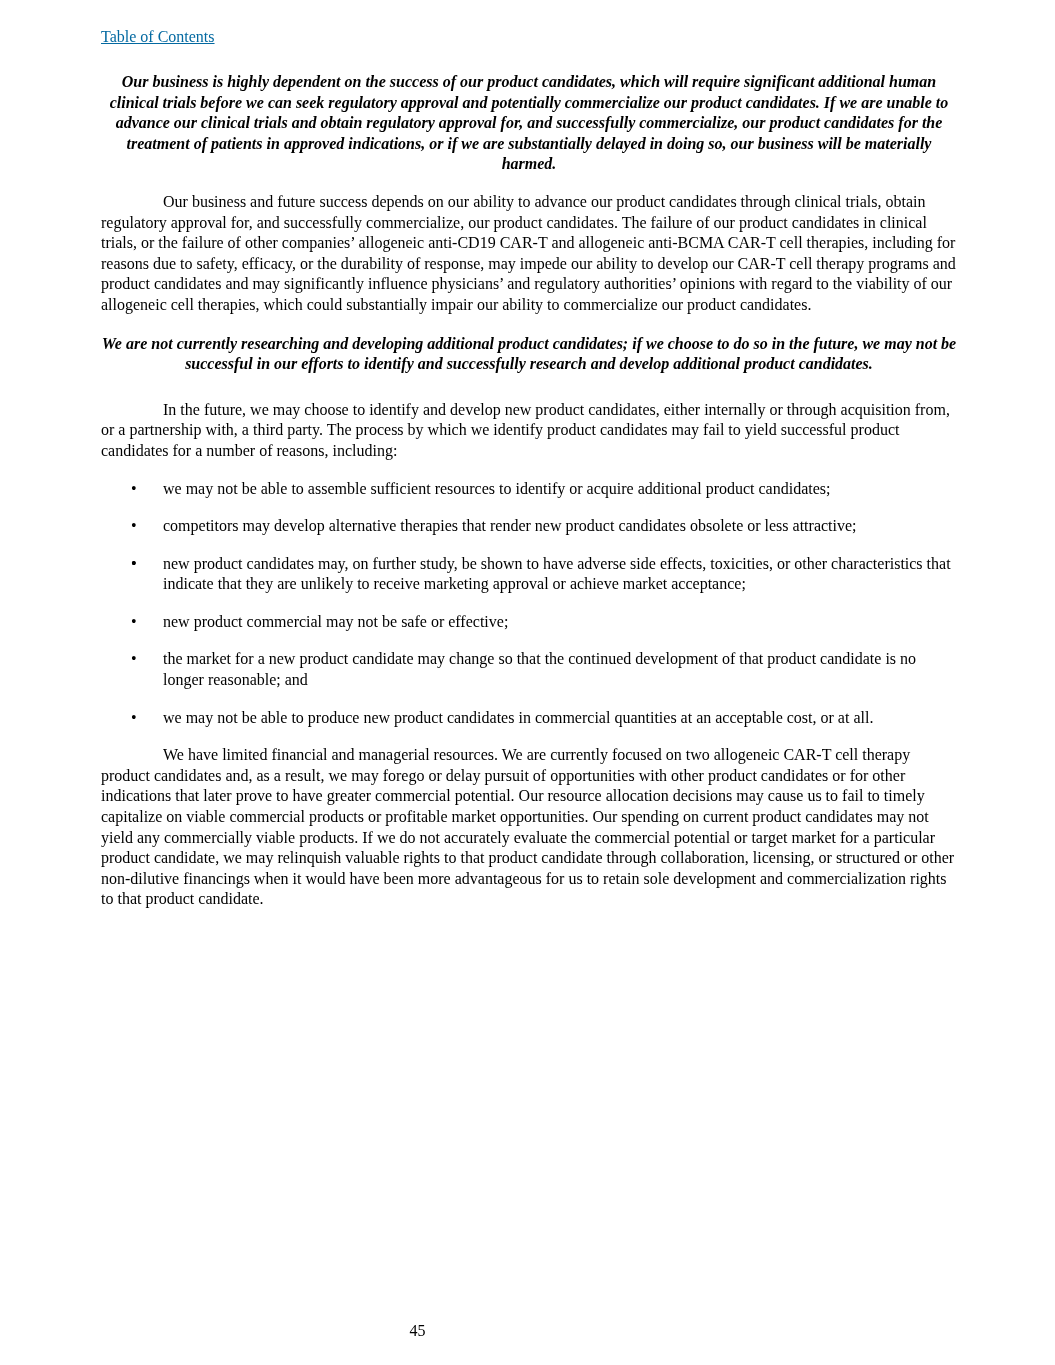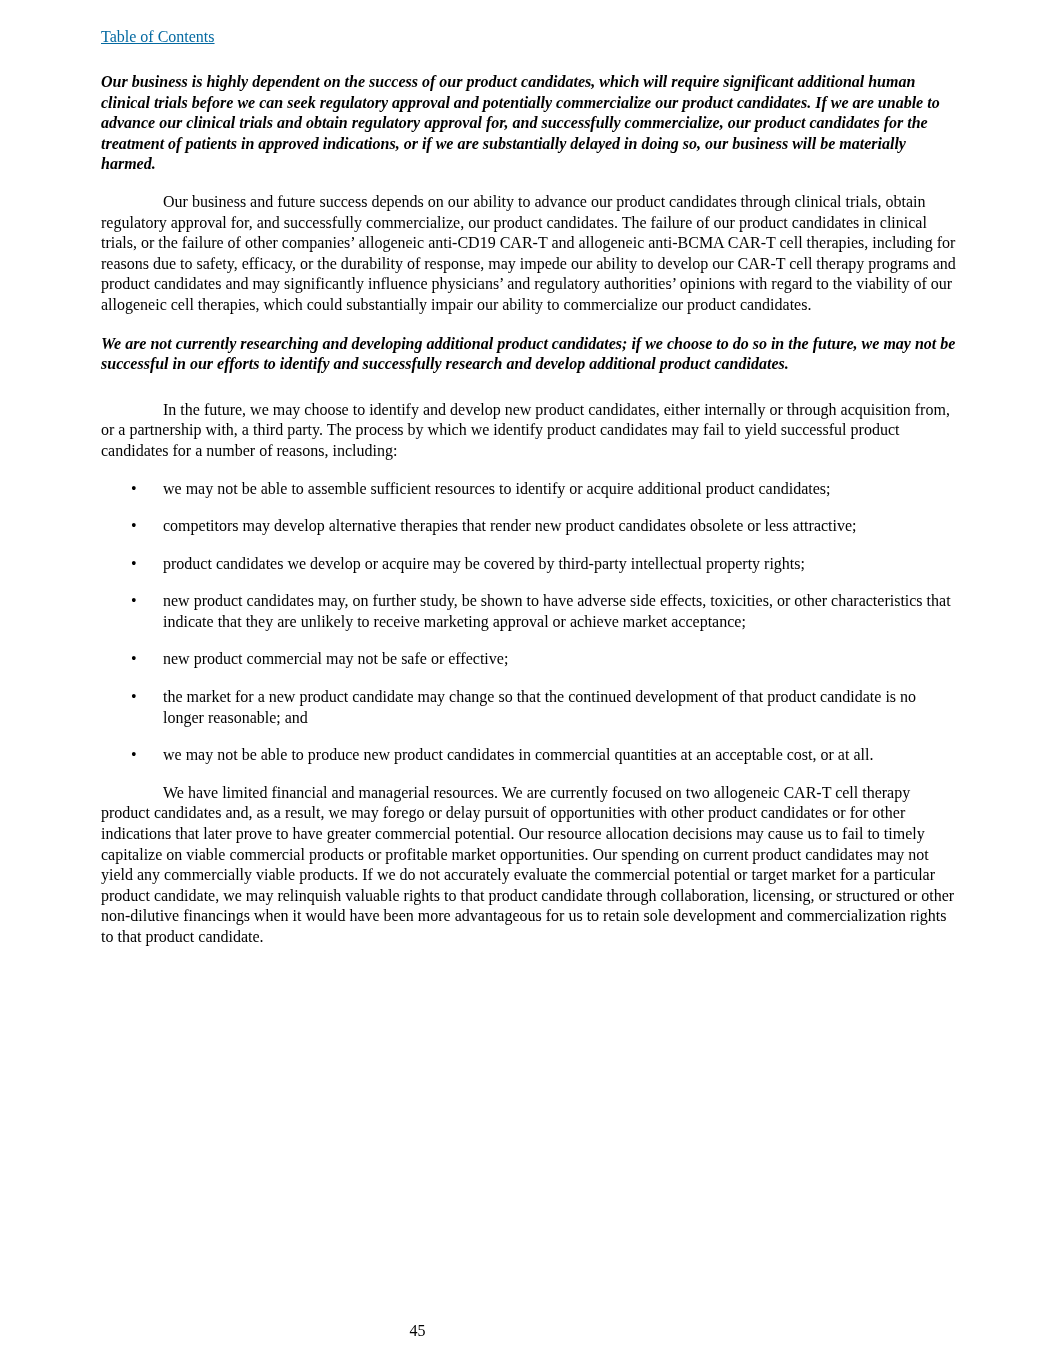--- a/index.html
+++ b/index.html
@@ -28,20 +28,21 @@
       font-size: 16px;
       display: inline-block;
       height: 22px;
       line-height: 22px;
       cursor: pointer;
     }
     .heading {
       font-weight: bold;
       font-style: italic;
       margin: 0;
+      text-align: center;
     }
     .h1 { margin-top: 24px; }
     .h2 { margin-top: 18px; }
     .para {
       margin: 0;
       text-indent: 62px;
     }
     .p1 { margin-top: 17px; }
     .p2 { margin-top: 25px; }
     .p3 { margin-top: 17px; }
@@ -86,21 +87,20 @@
     <li>
       <span class="bullet-glyph">•</span>
       <span>we may not be able to assemble sufficient resources to identify or acquire additional product candidates;</span>
     </li>
     <li>
       <span class="bullet-glyph">•</span>
       <span>competitors may develop alternative therapies that render new product candidates obsolete or less attractive;</span>
     </li>
     <li>
       <span class="bullet-glyph">•</span>
-      <span>product candidates we develop or acquire may be covered by third-party intellectual property rights;</span>
     </li>
     <li>
       <span class="bullet-glyph">•</span>
       <span>new product candidates may, on further study, be shown to have adverse side effects, toxicities, or other characteristics that indicate that they are unlikely to receive marketing approval or achieve market acceptance;</span>
     </li>
     <li>
       <span class="bullet-glyph">•</span>
       <span>new product commercial may not be safe or effective;</span>
     </li>
     <li>

